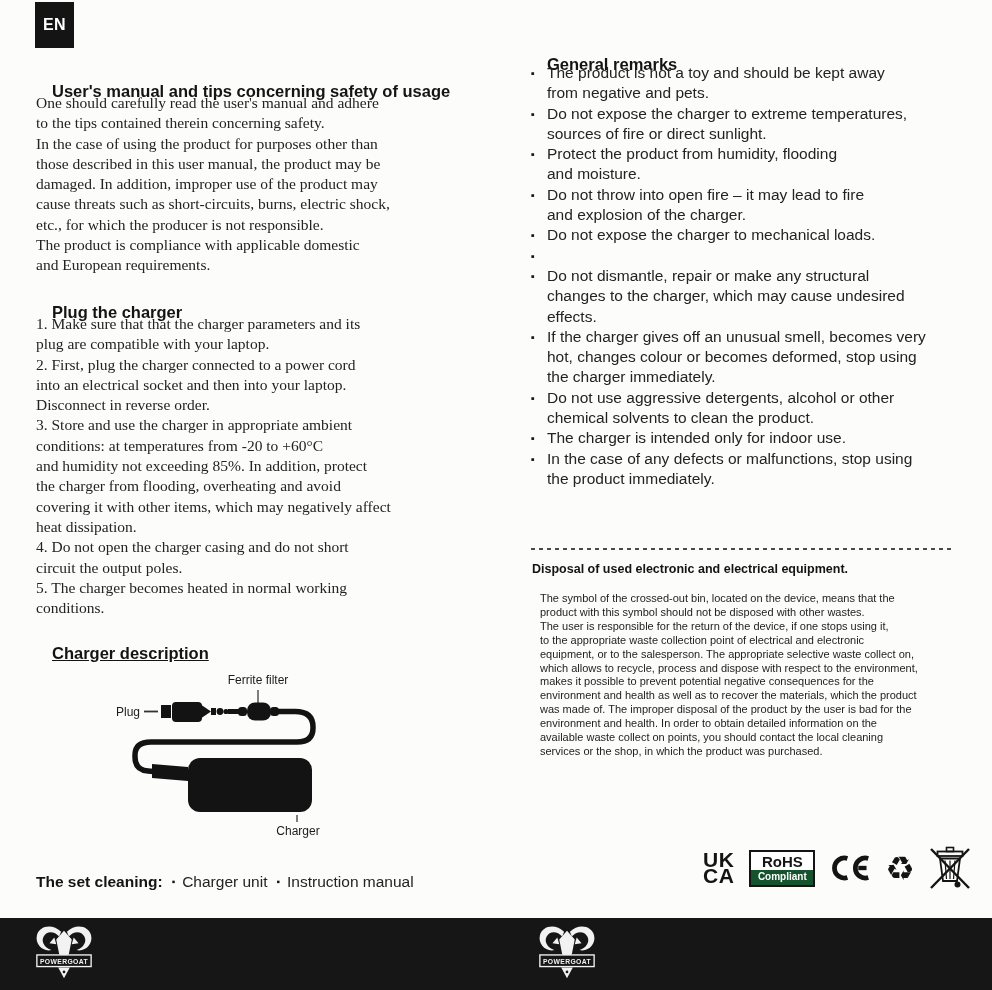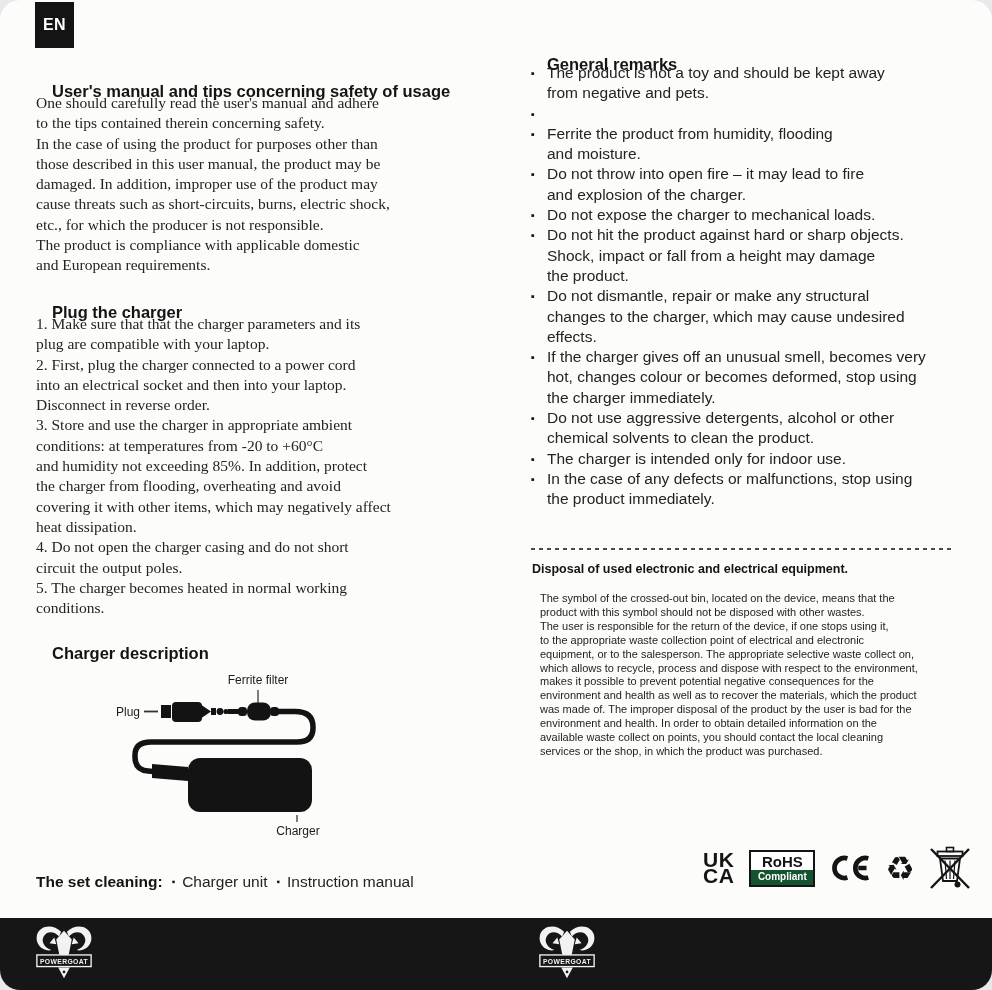--- a/index.html
+++ b/index.html
@@ -1,38 +1,37 @@
 <!DOCTYPE html>
 <html><head>
 <meta charset="utf-8">
 <style>
   html,body{margin:0;padding:0;background:#e9e9e9;}
   .page{
     position:relative;width:992px;height:990px;overflow:hidden;
     background:#fcfcfb;
     font-family:"Liberation Sans","DejaVu Sans",sans-serif;
     color:#222;
-    border-radius:20px;
   }
   .abs{position:absolute;}
   .pre{white-space:pre-line;}
   .h{font-size:16.5px;font-weight:700;color:#141414;margin:16px;}
   .body-text{font-size:15.5px;line-height:20.3px;color:#232323;margin:0;font-family:Liberation Serif, serif;}
   .small-text{font-size:11px;line-height:13.9px;color:#1d1d1d;margin:8px;}
 
   
   .en-badge{left:35px;top:2px;width:39px;height:46px;background:#141414;
     color:#fff;font-size:16px;font-weight:700;display:flex;align-items:center;justify-content:center;letter-spacing:.5px;}
 
   
   .safety-title{left:36px;top:66px;}
   .safety-text{left:36px;top:93px;width:462px;}
   .using-title{left:36px;top:287px;}
   .using-steps{left:36px;top:314px;width:462px;}
-  .desc-title{left:36px;top:628px;}
+  .desc-title{left:36px;top:628px;text-decoration:underline;}
   .diagram{left:55px;top:658px;}
   .set-line{left:36px;top:857px;font-size:15.5px;color:#232323;}
   .set-line b{font-weight:700;color:#141414;}
   .sq{font-size:10px;vertical-align:2px;color:#141414;margin:0 7px 0 9px;}
 
   
   .remarks-title{left:531px;top:39px;}
   .bullets{left:531px;top:63px;width:440px;}
   .b-item{display:flex;margin:0;}
   .marker{width:16px;flex:0 0 16px;font-size:11px;line-height:20.3px;color:#141414;}
@@ -126,40 +125,39 @@
   <h2 class="abs h remarks-title">General remarks</h2>
 
   <div class="abs bullets">
     <div class="b-item">
         <span class="marker">▪</span>
         <span class="b-text pre">The product is not a toy and should be kept away
 from negative and pets.</span>
       </div>
     <div class="b-item">
         <span class="marker">▪</span>
-      </div>
-    <div class="b-item">
-        <span class="marker">▪</span>
-        <span class="b-text pre">Ferrite the product from humidity, flooding
+        <span class="b-text pre">Do not expose the charger to extreme temperatures,
+sources of fire or direct sunlight.</span>
+      </div>
+    <div class="b-item">
+        <span class="marker">▪</span>
+        <span class="b-text pre">Protect the product from humidity, flooding
 and moisture.</span>
       </div>
     <div class="b-item">
         <span class="marker">▪</span>
         <span class="b-text pre">Do not throw into open fire – it may lead to fire
 and explosion of the charger.</span>
       </div>
     <div class="b-item">
         <span class="marker">▪</span>
         <span class="b-text pre">Do not expose the charger to mechanical loads.</span>
       </div>
     <div class="b-item">
         <span class="marker">▪</span>
-        <span class="b-text pre">Do not hit the product against hard or sharp objects.
-Shock, impact or fall from a height may damage
-the product.</span>
       </div>
     <div class="b-item">
         <span class="marker">▪</span>
         <span class="b-text pre">Do not dismantle, repair or make any structural
 changes to the charger, which may cause undesired
 effects.</span>
       </div>
     <div class="b-item">
         <span class="marker">▪</span>
         <span class="b-text pre">If the charger gives off an unusual smell, becomes very

